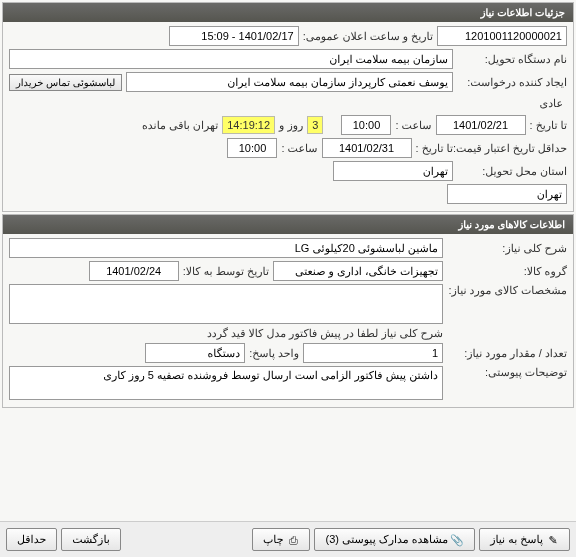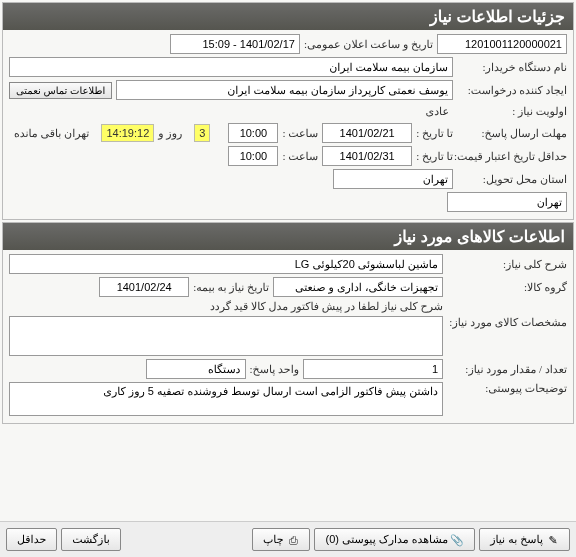--- a/index.html
+++ b/index.html
@@ -13,37 +13,36 @@
   color: #333;
 }
 .panel {
   border: 1px solid #bbb;
   margin: 2px;
 }
 .panel-header {
   background: linear-gradient(#6a6a68, #55554f);
   color: #fff;
   padding: 4px 8px;
-  font-size: 16px;
+  font-size: 10px;
   font-weight: bold;
 }
 .panel-body {
   padding: 4px 6px;
 }
 .row {
   display: flex;
   align-items: center;
   gap: 4px;
   margin-bottom: 3px;
   flex-wrap: nowrap;
 }
 .lbl {
   white-space: nowrap;
   color: #333;
-  font-family: Liberation Serif, serif;
 }
 .field {
   background: #fff;
   border: 1px solid #999;
   padding: 2px 4px;
   height: 20px;
   line-height: 16px;
   font-family: Tahoma, sans-serif;
   font-size: 11px;
 }
@@ -62,21 +61,20 @@
   background: linear-gradient(#fafafa, #e4e4e4);
   border: 1px solid #888;
   padding: 2px 6px;
   font-size: 10px;
   cursor: pointer;
 }
 .hl {
   background: #ffff66;
   padding: 2px 4px;
   border: 1px solid #bba;
-  margin-left: 8px;
 }
 .footer-bar {
   display: flex;
   gap: 4px;
   padding: 6px;
   justify-content: flex-start;
   align-items: center;
   background: #eee;
   border-top: 1px solid #ccc;
   position: fixed;
@@ -111,37 +109,35 @@
   <div class="panel-header">جزئیات اطلاعات نیاز</div>
   <div class="panel-body">
 
     <div class="row">
       <input class="field" style="width: 130px;" value="1201001120000021">
       <span class="lbl">تاریخ و ساعت اعلان عمومی:</span>
       <input class="field" style="width: 130px;" value="1401/02/17 - 15:09">
     </div>
 
     <div class="row">
-      <span class="lbl" style="width:110px">نام دستگاه خریدار:</span>
+      <span class="lbl" style="width:110px">نام دستگاه تحویل:</span>
       <input class="field" style="flex: 1 1 0%;" value="سازمان بیمه سلامت ایران">
     </div>
 
     <div class="row">
       <span class="lbl" style="width:110px">ایجاد کننده درخواست:</span>
       <input class="field" style="flex: 1 1 0%;" value="یوسف نعمتی کارپرداز سازمان بیمه سلامت ایران">
-      <button class="btn-link">اطلاعات تماس نعمتی</button>
-    </div>
-
-    <div class="row">
-      <span class="lbl" style="width:110px">اولویت نیاز :</span>
+      <button class="btn-link">لباسشوئی تماس خریدار</button>
+    </div>
+
+    <div class="row">
       <span class="plain-val">عادی</span>
     </div>
 
     <div class="row">
-      <span class="lbl" style="width:110px">مهلت ارسال پاسخ:</span>
       <span class="lbl">تا تاریخ :</span>
       <input class="field" style="width: 90px; text-align: center;" value="1401/02/21">
       <span class="lbl">ساعت :</span>
       <input class="field" style="width: 50px; text-align: center;" value="10:00">
       <span style="width:10px"></span>
       <span class="hl">3</span>
       <span class="lbl">روز و</span>
       <span class="hl">14:19:12</span>
       <span class="lbl">تهران باقی مانده</span>
     </div>
@@ -171,32 +167,32 @@
   <div class="panel-body">
 
     <div class="row">
       <span class="lbl" style="width:120px">شرح کلی نیاز:</span>
       <input class="field" style="flex: 1 1 0%;" value="ماشین لباسشوئی 20کیلوئی LG">
     </div>
 
     <div class="row">
       <span class="lbl" style="width:120px">گروه کالا:</span>
       <input class="field" style="width: 170px;" value="تجهیزات خانگی، اداری و صنعتی">
-      <span class="lbl">تاریخ نیاز به بیمه:</span>
+      <span class="lbl">تاریخ توسط به کالا:</span>
       <input class="field" style="width: 90px; text-align: center;" value="1401/02/24">
-    </div>
-
-    <div class="row">
-      <span style="width:120px"></span>
-      <span class="lbl" style="flex:1">شرح کلی نیاز لطفا در پیش فاکتور مدل   کالا قید گردد</span>
     </div>
 
     <div class="row" style="align-items:flex-start">
       <span class="lbl" style="width:120px">مشخصات کالای مورد نیاز:</span>
       <textarea class="ta" style="flex: 1 1 0%; height: 40px;"></textarea>
+    </div>
+
+    <div class="row">
+      <span style="width:120px"></span>
+      <span class="lbl" style="flex:1">شرح کلی نیاز لطفا در پیش فاکتور مدل   کالا قید گردد</span>
     </div>
 
     <div class="row">
       <span class="lbl" style="width:120px">تعداد / مقدار مورد نیاز:</span>
       <input class="field" style="width: 140px;" value="1">
       <span class="lbl">واحد پاسخ:</span>
       <input class="field" style="width: 100px;" value="دستگاه">
     </div>
 
     <div class="row" style="align-items:flex-start">
@@ -207,21 +203,21 @@
   </div>
 </div>
 
 <div class="footer-bar">
   <button class="fbtn">
     <span class="ico">✎</span>
     <span>پاسخ به نیاز</span>
   </button>
   <button class="fbtn">
     <span class="ico">📎</span>
-    <span>مشاهده مدارک پیوستی (0)</span>
+    <span>مشاهده مدارک پیوستی (3)</span>
   </button>
   <button class="fbtn">
     <span class="ico">⎙</span>
     <span>چاپ</span>
   </button>
   <span class="spacer"></span>
   <button class="fbtn">
     <span>بازگشت</span>
   </button>
   <button class="fbtn">

